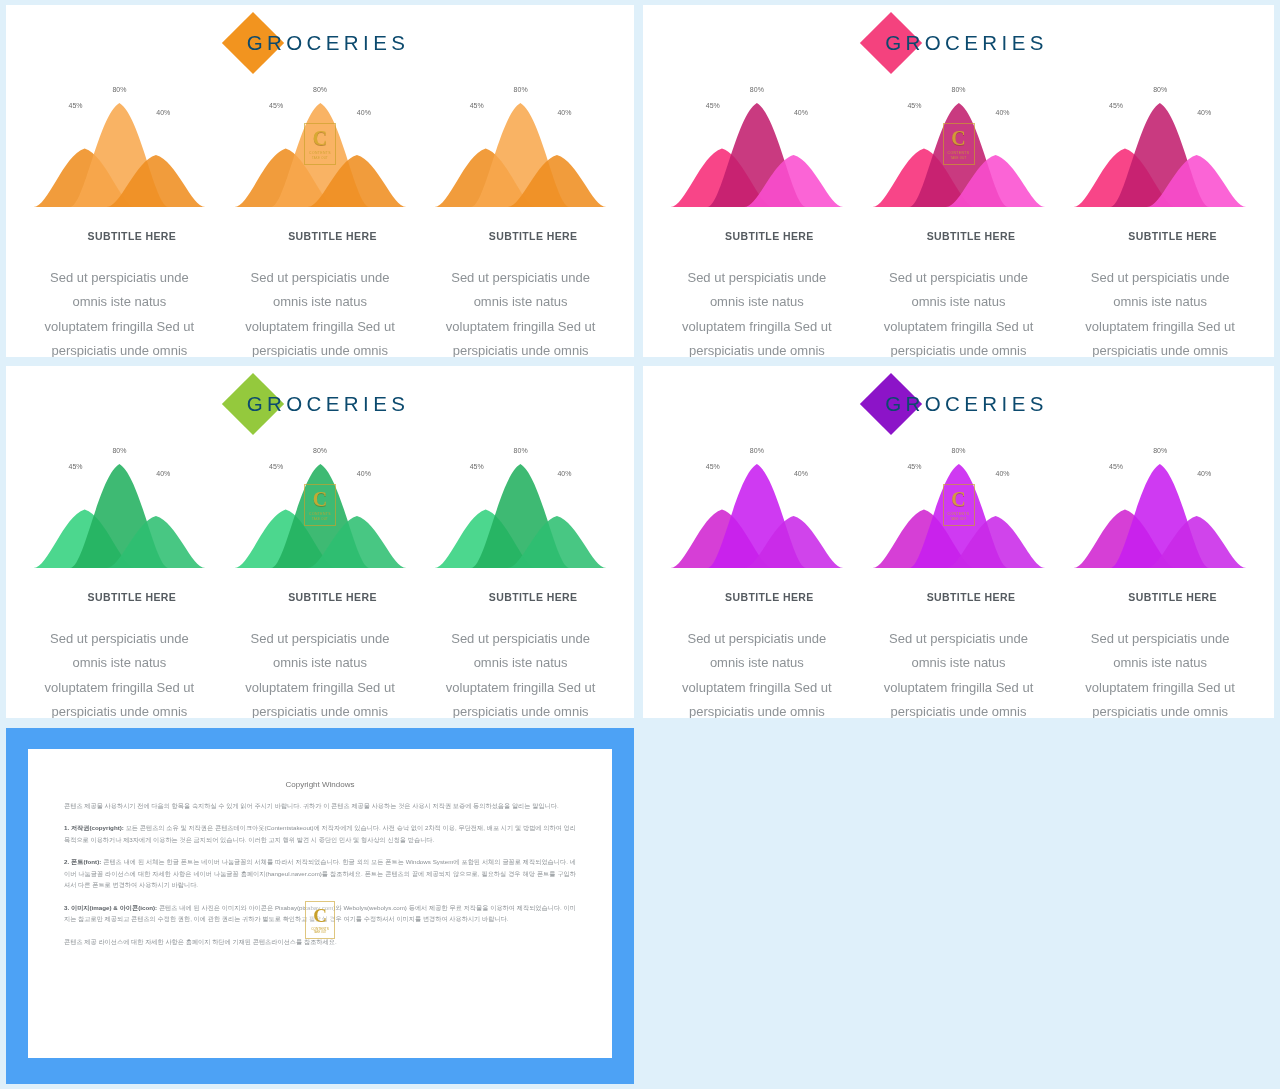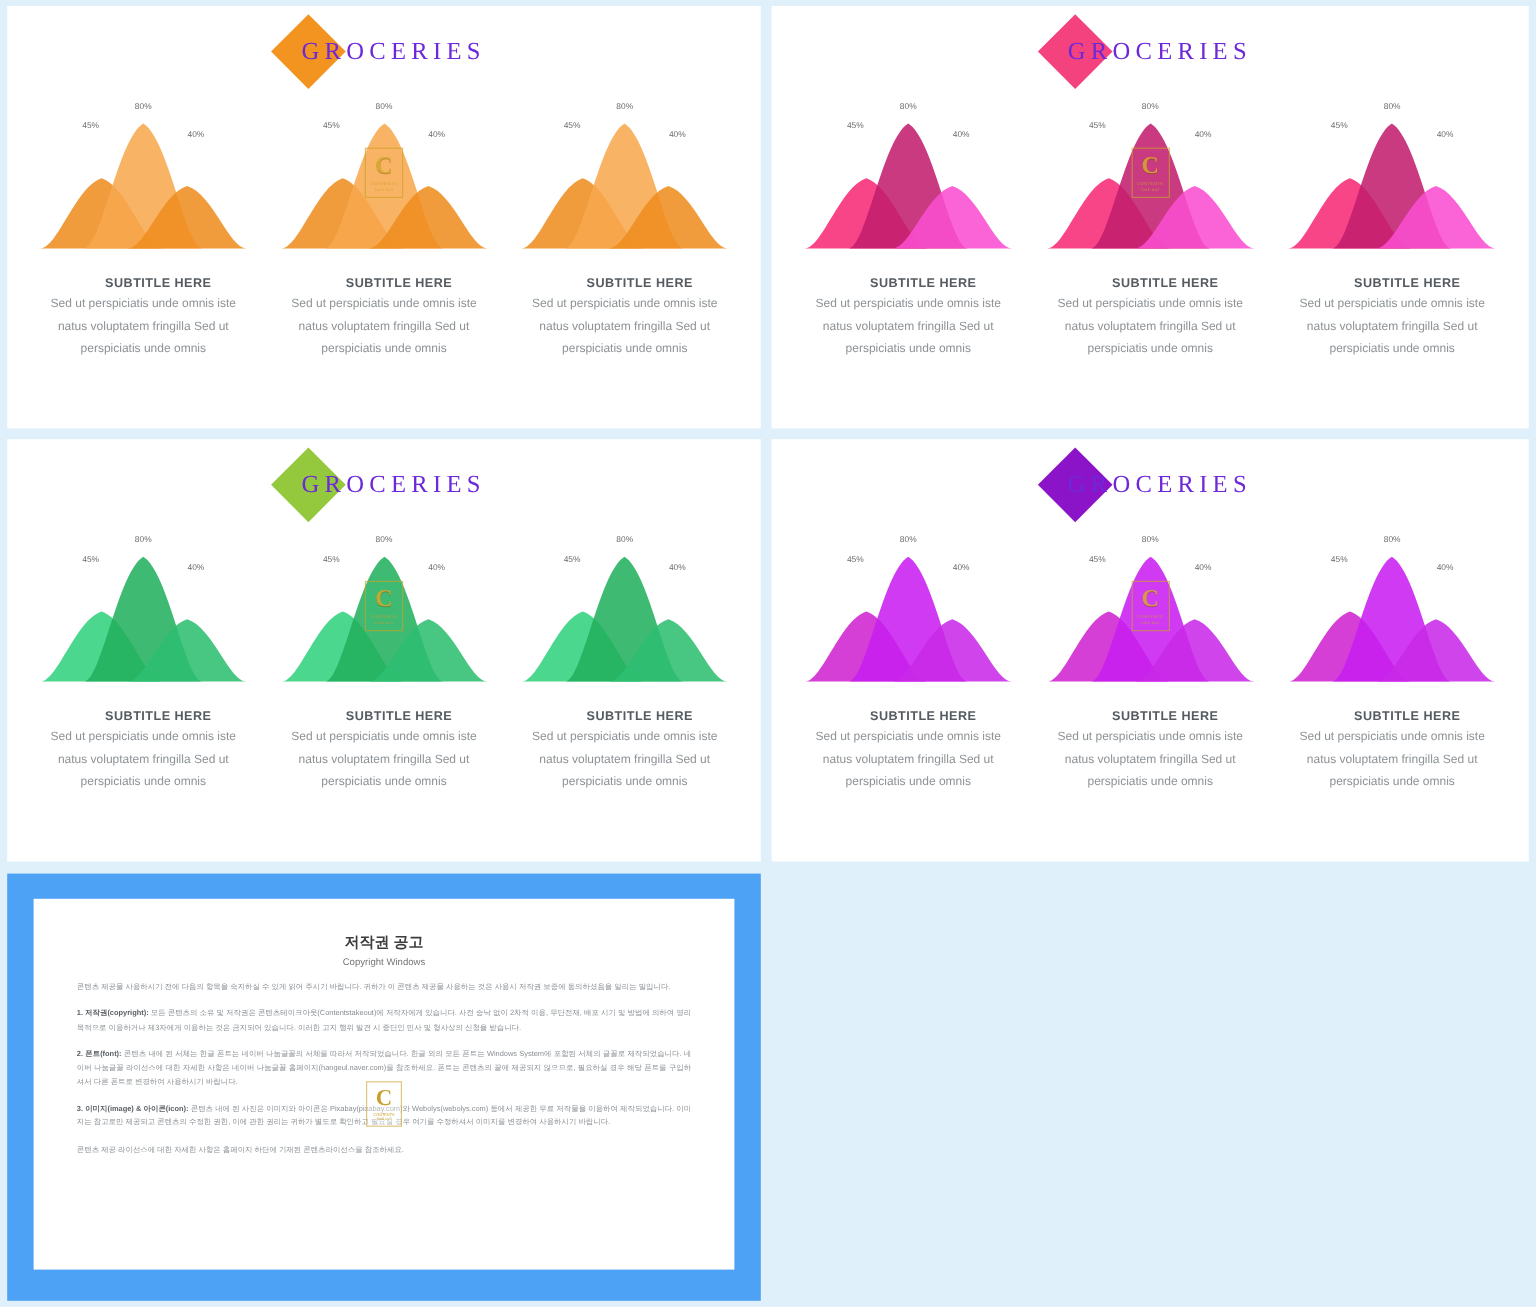--- a/index.html
+++ b/index.html
@@ -31,22 +31,22 @@
   .diamond {
     width: 44px; height: 44px;
     transform: rotate(45deg);
     position: absolute; left: 0; top: 50%;
     margin-top: -22px;
   }
   .logo-text {
     position: relative;
     font-size: 20.5px;
     letter-spacing: 4.4px;
-    color: #6d28d9;
-    font-family: Liberation Serif, serif;
+    color: #0c4a6e;
+    font-family: Liberation Sans, sans-serif;
     font-weight: 400;
     padding-left: 16px;
     white-space: nowrap;
   }
 
   
   .cols { display: flex; justify-content: space-between; padding: 0 22px; }
   .col { width: 31.3%; display: flex; flex-direction: column; align-items: center; }
 
   .chart { position: relative; width: 100%; height: 136px; }
@@ -58,22 +58,22 @@
   }
   .pct.a { left: 26%; top: 21px; }
   .pct.b { left: 50%; top: 5px; }
   .pct.c { left: 74%; top: 28px; }
 
   .subtitle {
     font-size: 10.5px; font-weight: bold; letter-spacing: .4px;
     color: #555b60; margin-top: 13px; text-align: center; margin-left: 25px;
   }
   .body-text {
-    font-size: 10px; line-height: 1.87; color: #8d9296;
-    text-align: center; margin-top: 3px; max-width: 160px;
+    font-size: 13px; line-height: 1.87; color: #8d9296;
+    text-align: center; margin-top: 24px; max-width: 160px;
   }
 
   
   .watermark {
     position: absolute; left: 50%; top: 42px;
     transform: translateX(-50%);
     width: 32px; height: 42px;
     border: 1px solid rgba(201,160,42,.75);
     display: flex; flex-direction: column;
     align-items: center; justify-content: center;
@@ -376,21 +376,20 @@
             <div class="pct c">40%</div>
           </div>
           <div class="subtitle">SUBTITLE HERE</div>
           <div class="body-text">Sed ut perspiciatis unde omnis iste natus voluptatem fringilla Sed ut perspiciatis unde omnis</div>
         </div>
       </div>
     </div>
 
   <div id="copyright-panel">
     <div class="cp-card">
-      <div class="cp-title">저작권 공고</div>
       <div class="cp-sub">Copyright Windows</div>
       <div class="cp-p">콘텐츠 제공물 사용하시기 전에 다음의 항목을 숙지하실 수 있게 읽어 주시기 바랍니다. 귀하가 이 콘텐츠 제공물 사용하는 것은 사용시 저작권 보증에 동의하셨음을 알리는 말입니다.</div>
 
       <div class="cp-p">
         <b>1. 저작권(copyright):</b>
         <span>모든 콘텐츠의 소유 및 저작권은 콘텐츠테이크아웃(Contentstakeout)에 저작자에게 있습니다. 사전 승낙 없이 2차적 이용, 무단전재, 배포 시기 및 방법에 의하여 영리 목적으로 이용하거나 제3자에게 이용하는 것은 금지되어 있습니다. 이러한 고지 행위 발견 시 중단인 민사 및 형사상의 신청을 받습니다.</span>
       </div>
       <div class="cp-p">
         <b>2. 폰트(font):</b>
         <span>콘텐츠 내에 된 서체는 한글 폰트는 네이버 나눔글꼴의 서체를 따라서 저작되었습니다. 한글 외의 모든 폰트는 Windows System에 포함된 서체의 글꼴로 제작되었습니다. 네이버 나눔글꼴 라이선스에 대한 자세한 사항은 네이버 나눔글꼴 홈페이지(hangeul.naver.com)를 참조하세요. 폰트는 콘텐츠의 끝에 제공되지 않으므로, 필요하실 경우 해당 폰트를 구입하셔서 다른 폰트로 변경하여 사용하시기 바랍니다.</span>

